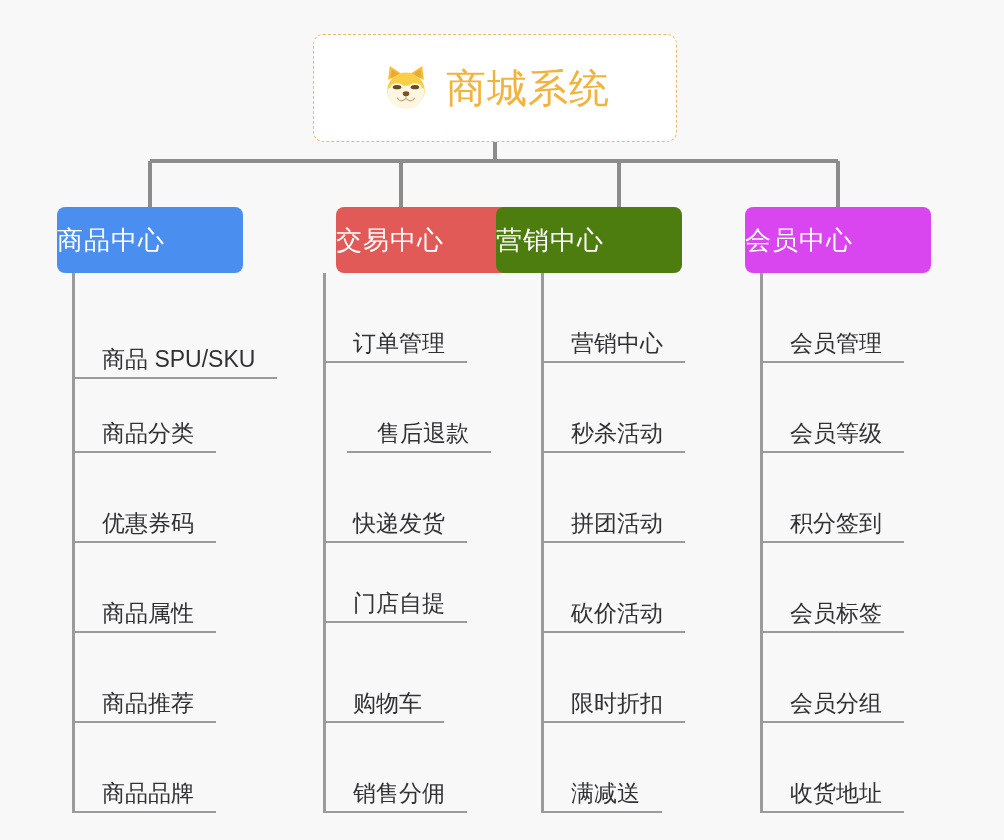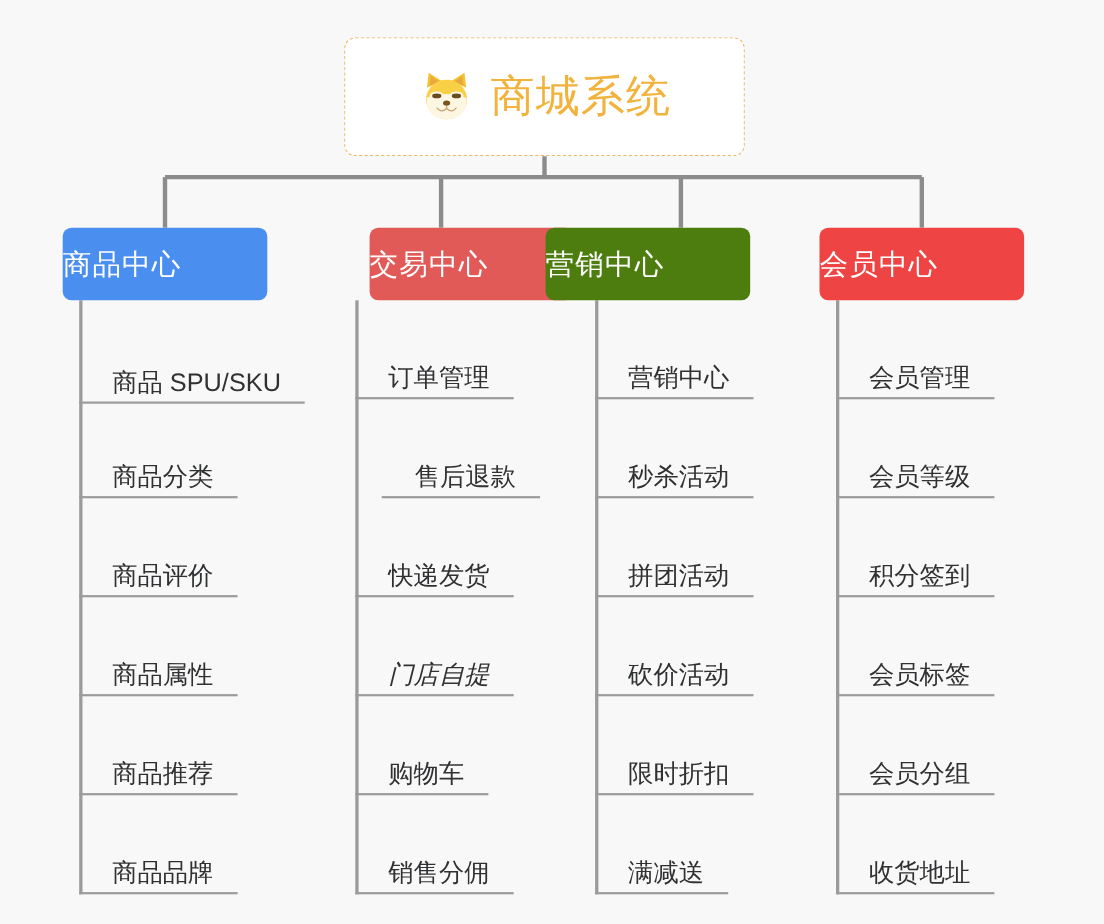--- a/index.html
+++ b/index.html
@@ -156,28 +156,28 @@
     </span>
     <span id="root-title">商城系统</span>
   </div>
 
   <div id="branches-host">
       <div class="branch-box" style="left: 57px; top: 207px; width: 186px; background: rgb(74, 142, 240);">
         <span>商品中心</span>
       </div>
       <div class="leaf-column" style="left: 72px;">
         <div class="leaf-spine" style="height: 540px; background: rgb(155, 155, 155);"></div>
-        <div class="leaf-item" style="top: 4px; border-bottom-color: rgb(155, 155, 155); align-items: flex-end;">
+        <div class="leaf-item" style="top: 16px; border-bottom-color: rgb(155, 155, 155); align-items: flex-end;">
           <span class="leaf-label">商品 SPU/SKU</span>
         </div>
         <div class="leaf-item" style="top: 90px; border-bottom-color: rgb(155, 155, 155);">
           <span class="leaf-label">商品分类</span>
         </div>
         <div class="leaf-item" style="top: 180px; border-bottom-color: rgb(155, 155, 155);">
-          <span class="leaf-label">商品评价</span>
+          <span class="leaf-label">优惠券码</span>
         </div>
         <div class="leaf-item" style="top: 270px; border-bottom-color: rgb(155, 155, 155);">
           <span class="leaf-label">商品属性</span>
         </div>
         <div class="leaf-item" style="top: 360px; border-bottom-color: rgb(155, 155, 155);">
           <span class="leaf-label">商品推荐</span>
         </div>
         <div class="leaf-item" style="top: 450px; border-bottom-color: rgb(155, 155, 155);">
           <span class="leaf-label">商品品牌</span>
         </div>
@@ -189,21 +189,21 @@
         <div class="leaf-spine" style="height: 540px; background: rgb(155, 155, 155);"></div>
         <div class="leaf-item" style="top: 0px; border-bottom-color: rgb(155, 155, 155);">
           <span class="leaf-label">订单管理</span>
         </div>
         <div class="leaf-item" style="top: 90px; border-bottom-color: rgb(155, 155, 155); margin-left: 24px;">
           <span class="leaf-label">售后退款</span>
         </div>
         <div class="leaf-item" style="top: 180px; border-bottom-color: rgb(155, 155, 155);">
           <span class="leaf-label">快递发货</span>
         </div>
-        <div class="leaf-item" style="top: 270px; border-bottom-color: rgb(155, 155, 155); font-style: italic;">
+        <div class="leaf-item" style="top: 260px; border-bottom-color: rgb(155, 155, 155);">
           <span class="leaf-label">门店自提</span>
         </div>
         <div class="leaf-item" style="top: 360px; border-bottom-color: rgb(155, 155, 155);">
           <span class="leaf-label">购物车</span>
         </div>
         <div class="leaf-item" style="top: 450px; border-bottom-color: rgb(155, 155, 155);">
           <span class="leaf-label">销售分佣</span>
         </div>
       </div>
       <div class="branch-box" style="left: 496px; top: 207px; width: 186px; background: #4d7c0f;">
@@ -223,21 +223,21 @@
         <div class="leaf-item" style="top: 270px; border-bottom-color: rgb(155, 155, 155);">
           <span class="leaf-label">砍价活动</span>
         </div>
         <div class="leaf-item" style="top: 360px; border-bottom-color: rgb(155, 155, 155);">
           <span class="leaf-label">限时折扣</span>
         </div>
         <div class="leaf-item" style="top: 450px; border-bottom-color: rgb(155, 155, 155);">
           <span class="leaf-label">满减送</span>
         </div>
       </div>
-      <div class="branch-box" style="left: 745px; top: 207px; width: 186px; background: #ef4444;">
+      <div class="branch-box" style="left: 745px; top: 207px; width: 186px; background: #d946ef;">
         <span>会员中心</span>
       </div>
       <div class="leaf-column" style="left: 760px;">
         <div class="leaf-spine" style="height: 540px; background: rgb(155, 155, 155);"></div>
         <div class="leaf-item" style="top: 0px; border-bottom-color: rgb(155, 155, 155);">
           <span class="leaf-label">会员管理</span>
         </div>
         <div class="leaf-item" style="top: 90px; border-bottom-color: rgb(155, 155, 155);">
           <span class="leaf-label">会员等级</span>
         </div>

